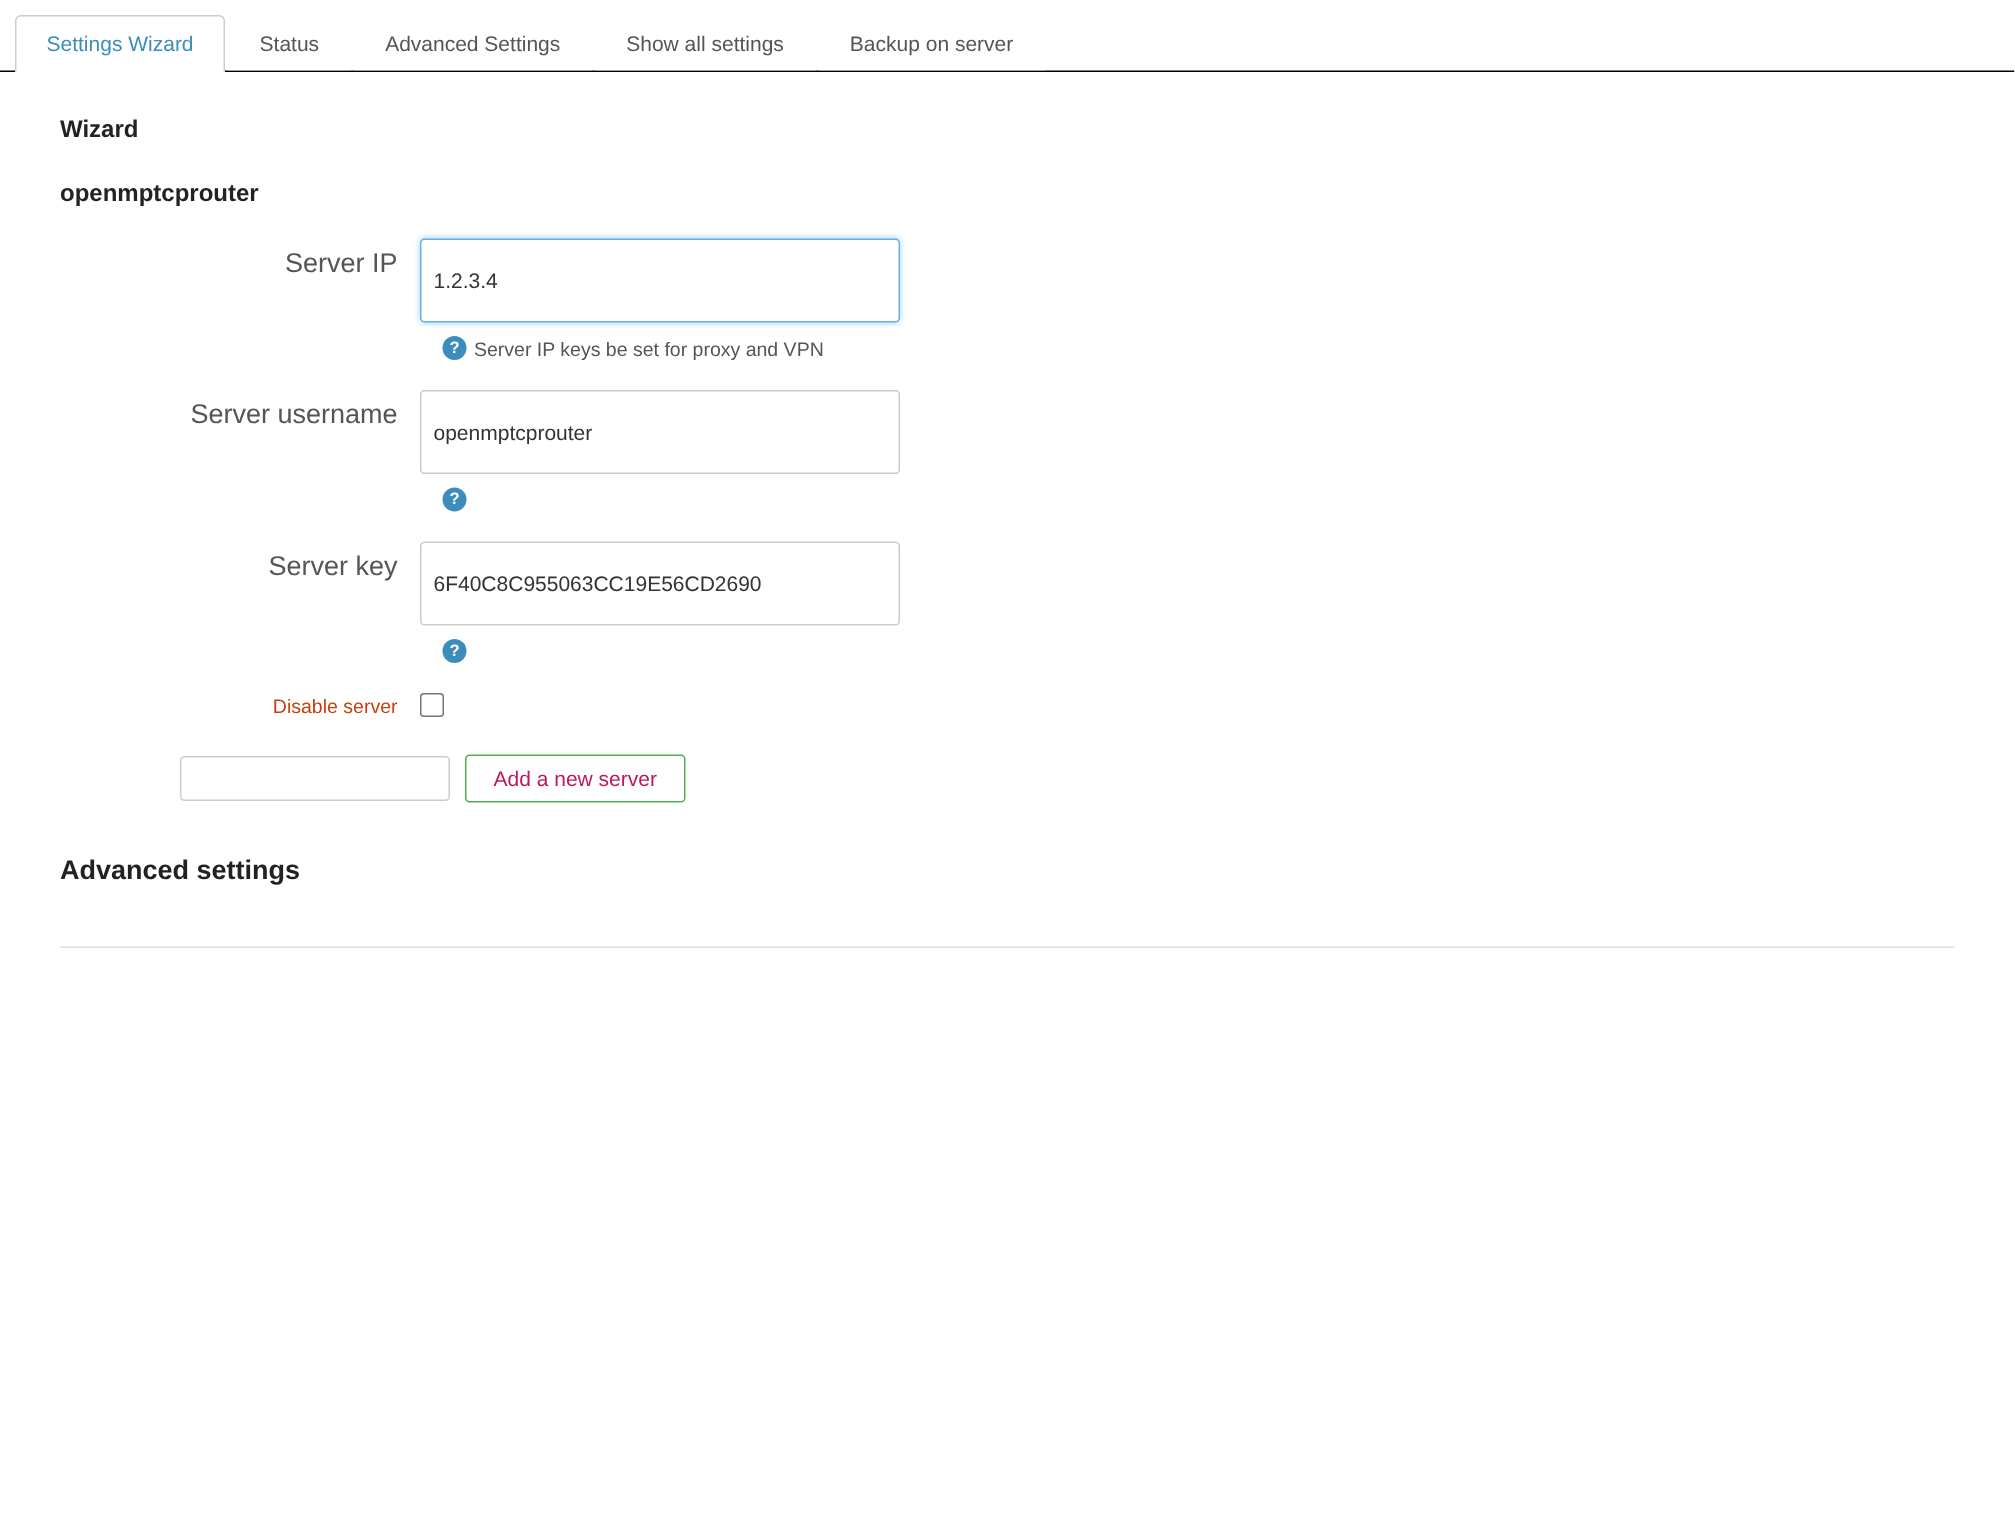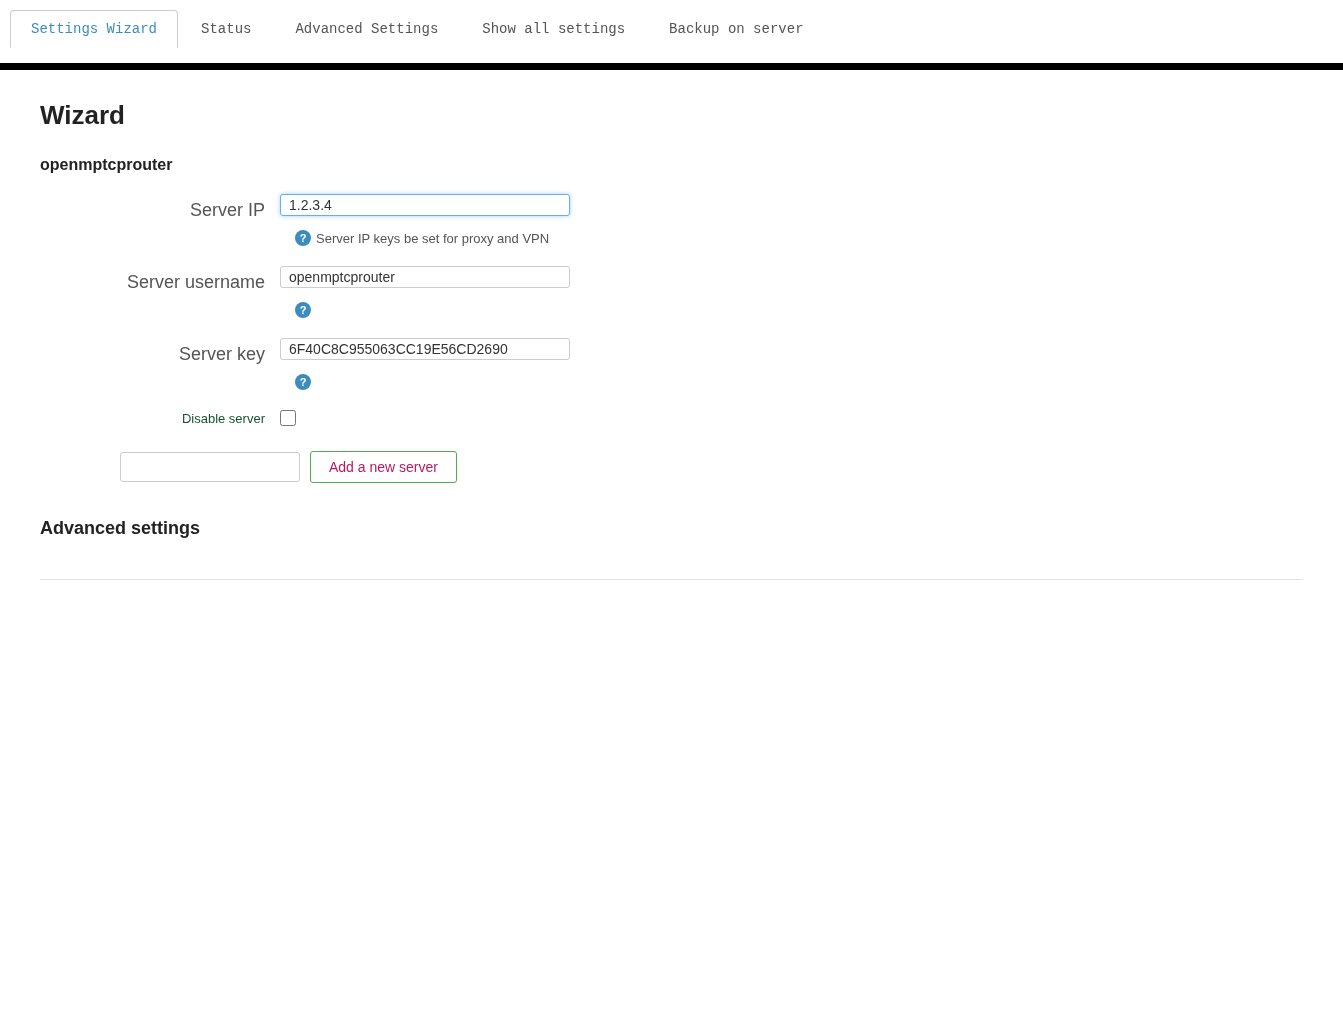--- a/index.html
+++ b/index.html
@@ -10,24 +10,23 @@
 
     body {
       font-family: Arial, sans-serif;
       font-size: 14px;
       color: #333;
       background: #fff;
     }
 
     .tabs-container {
       display: flex;
-      border-bottom: 7px solid #000000;
-      padding: 16px 10px;
+      border-bottom: 1px solid #000000;
+      padding: 0 10px;
       padding-top: 10px;
-      font-family: Liberation Mono, monospace;
     }
 
     .tab {
       padding: 10px 20px;
       cursor: pointer;
       border: 1px solid transparent;
       border-bottom: none;
       margin-right: 2px;
       color: #555;
       background: #fff;
@@ -40,21 +39,21 @@
       border-color: #ccc;
       border-bottom: 1px solid #fff;
       margin-bottom: -1px;
     }
 
     .main-content {
       padding: 30px 40px;
     }
 
     .page-title {
-      font-size: 26px;
+      font-size: 16px;
       font-weight: bold;
       color: #222;
       margin-bottom: 25px;
     }
 
     .section-title {
       font-size: 18px;
       font-weight: bold;
       color: #222;
       margin-bottom: 20px;
@@ -85,22 +84,22 @@
       width: 160px;
       text-align: right;
       padding-right: 15px;
       padding-top: 6px;
       color: #555;
       font-size: 18px;
       flex-shrink: 0;
     }
 
     .form-input {
-      width: 290px;
-      padding: 2px 8px;
+      width: 320px;
+      padding: 19px 8px;
       border: 1px solid #ccc;
       border-radius: 3px;
       font-size: 14px;
       color: #333;
     }
 
     .form-input.active-input {
       border-color: #66afe9;
       box-shadow: 0 0 4px rgba(102,175,233,0.6);
     }
@@ -134,21 +133,21 @@
       display: flex;
       align-items: center;
       margin-bottom: 25px;
       padding-left: 80px;
     }
 
     .checkbox-label {
       width: 160px;
       text-align: right;
       padding-right: 15px;
-      color: #14532d;
+      color: #c2410c;
       font-size: 13px;
     }
 
     .checkbox-input {
       width: 16px;
       height: 16px;
       cursor: pointer;
     }
 
     .add-server-row {

